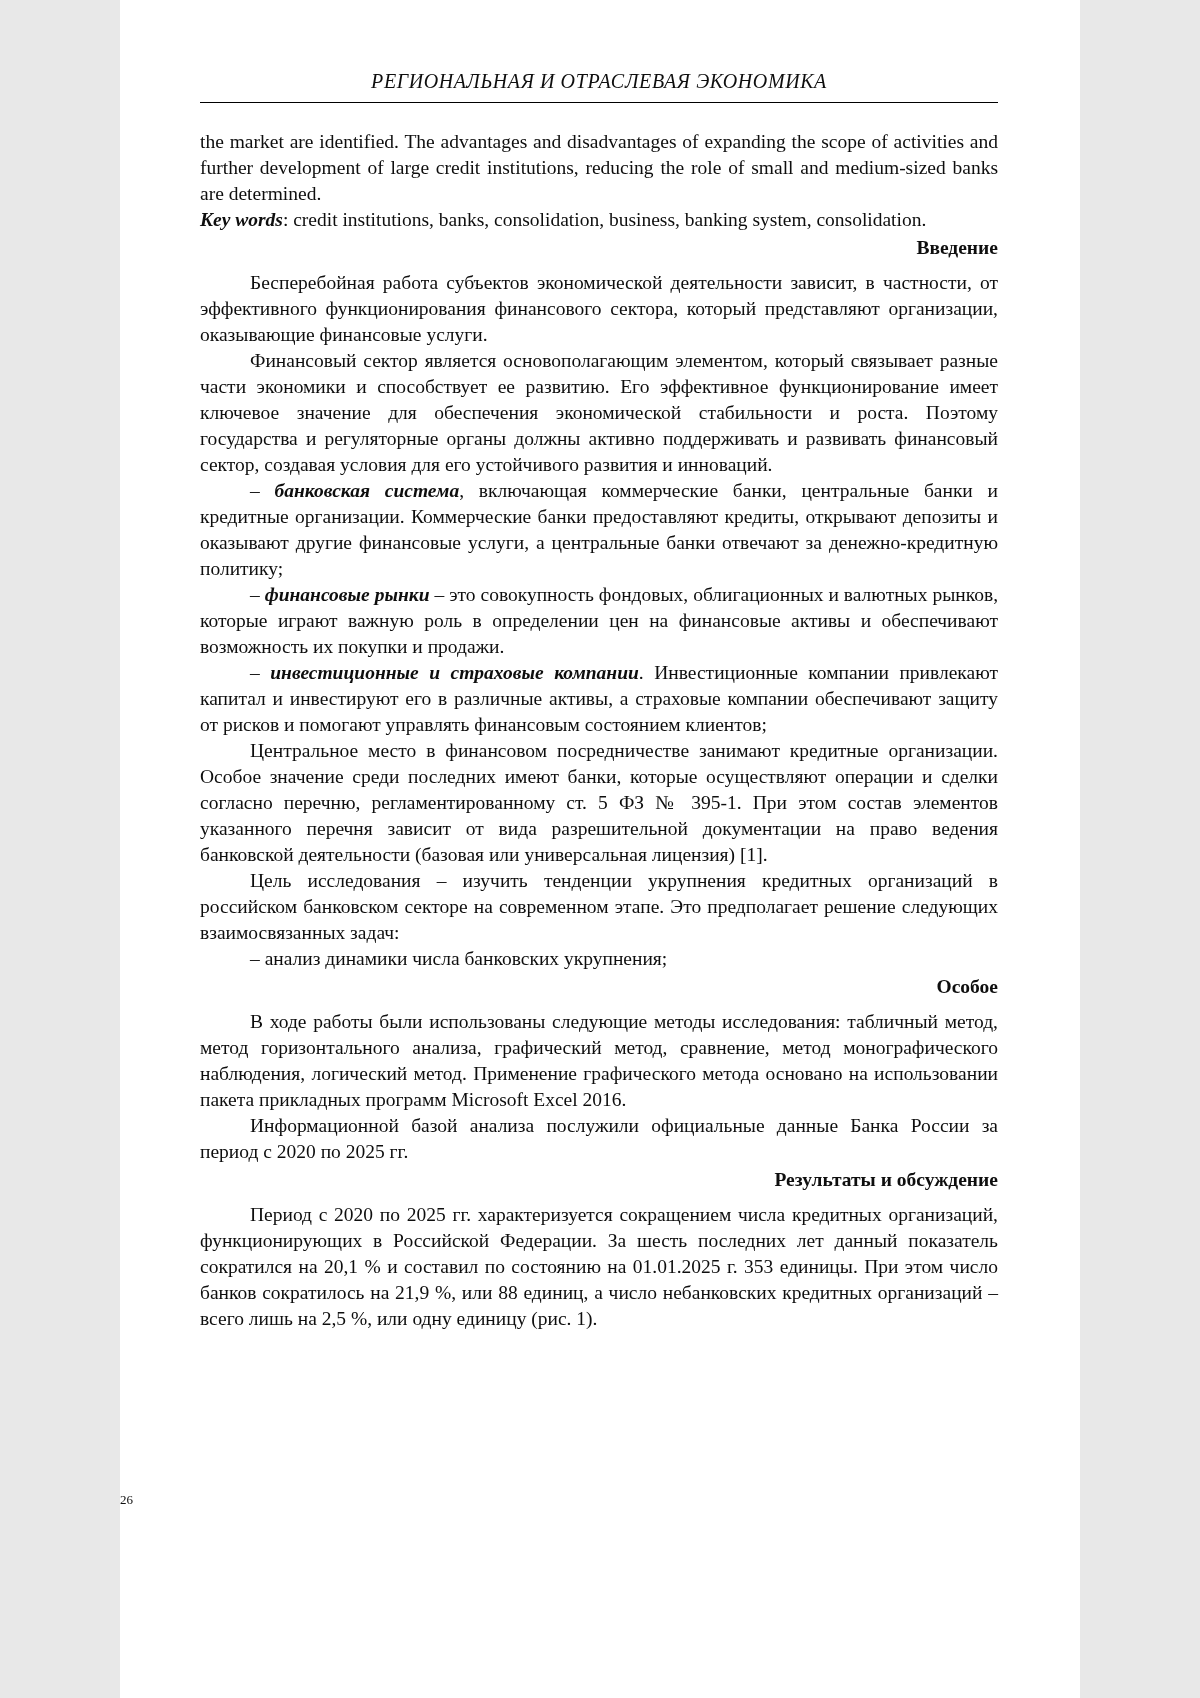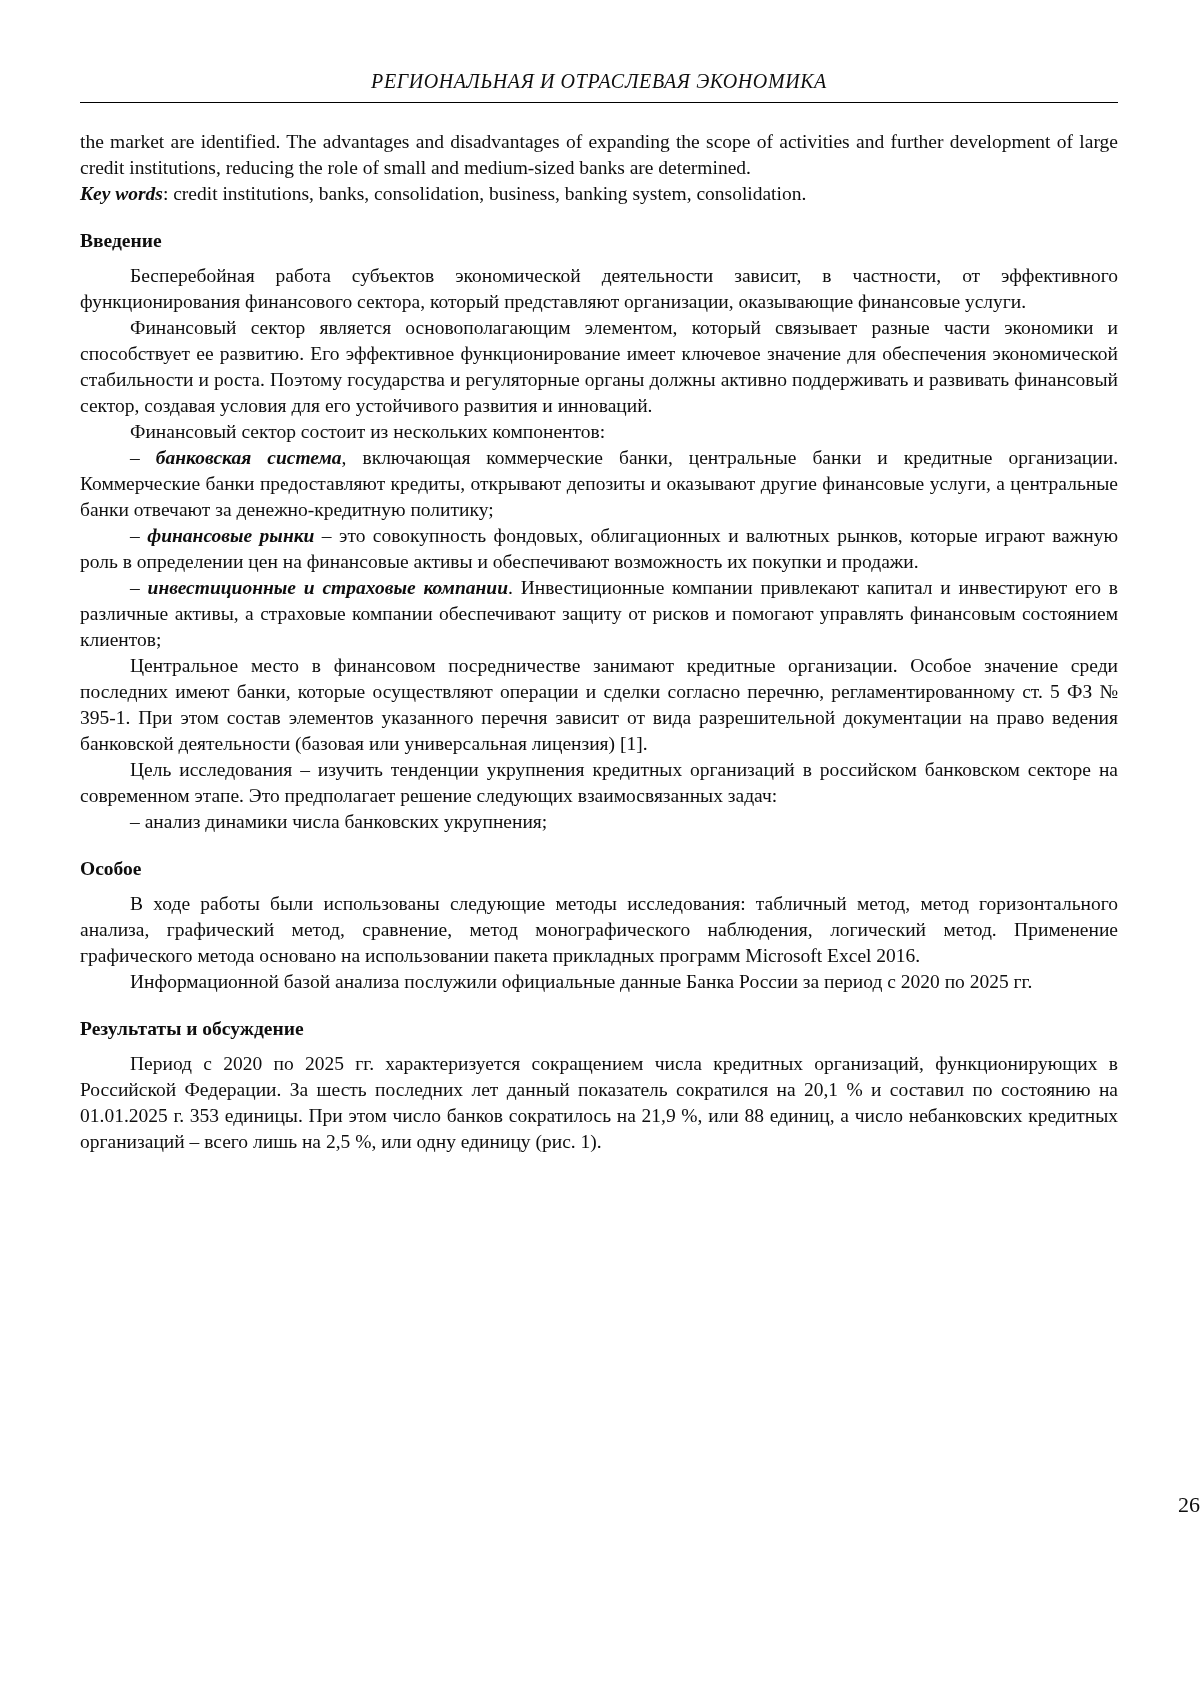--- a/index.html
+++ b/index.html
@@ -1,19 +1,19 @@
 <!DOCTYPE html>
 <html lang="ru"><head>
 <meta charset="utf-8">
 <style>
   * { margin: 0; padding: 0; box-sizing: border-box; }
   html, body { background: #e8e8e8; }
   .page {
     position: relative;
-    width: 1200px;
+    width: 960px;
     height: 1698px;
     margin: 0 auto;
     background: #ffffff;
     font-family: "Liberation Serif", "DejaVu Serif", serif;
     color: #0e0e0e;
     overflow: hidden;
   }
   .content {
     padding: 70px 82px 0 80px;
   }
@@ -32,30 +32,30 @@
     text-align: justify;
   }
   p.para { text-indent: 50px; }
   p.noindent { text-indent: 0; }
   .it { }
   .bi { font-style: italic; font-weight: bold; }
   h2.section-heading {
     font-size: 19.5px;
     line-height: 26px;
     font-weight: bold;
-    text-align: left;
-    margin: 21px 0 9px 0;
+    text-align: right;
+    margin: 2px 0 9px 0;
   }
   .page-number {
     position: absolute;
     left: 0;
     right: 0;
     top: 1492px;
-    text-align: right;
-    font-size: 22px;
+    text-align: left;
+    font-size: 13px;
     color: #0e0e0e;
   }
 </style>
 </head>
 <body>
 
 <div class="page">
   <div class="content">
 
     <header class="running-header">РЕГИОНАЛЬНАЯ И ОТРАСЛЕВАЯ ЭКОНОМИКА</header>
@@ -65,21 +65,20 @@
       <p class="noindent it">the market are identified. The advantages and disadvantages of expanding the scope of activities and further development of large credit institutions, reducing the role of small and medium-sized banks are determined.</p>
 
       <p class="noindent"><span class="bi">Key words</span><span class="it">: credit institutions, banks, consolidation, business, banking system, consolidation.</span></p>
 
       <h2 class="section-heading">Введение</h2>
 
       <p class="para">Бесперебойная работа субъектов экономической деятельности зависит, в частности, от эффективного функционирования финансового сектора, который представляют организации, оказывающие финансовые услуги.</p>
 
       <p class="para">Финансовый сектор является основополагающим элементом, который связывает разные части экономики и способствует ее развитию. Его эффективное функционирование имеет ключевое значение для обеспечения экономической стабильности и роста. Поэтому государства и регуляторные органы должны активно поддерживать и развивать финансовый сектор, создавая условия для его устойчивого развития и инноваций.</p>
 
-      <p class="para">Финансовый сектор состоит из нескольких компонентов:</p>
 
       <p class="para"><span>– </span><span class="bi">банковская система</span><span>, включающая коммерческие банки, центральные банки и кредитные организации. Коммерческие банки предоставляют кредиты, открывают депозиты и оказывают другие финансовые услуги, а центральные банки отвечают за денежно-кредитную политику;</span></p>
 
       <p class="para"><span>– </span><span class="bi">финансовые рынки</span><span> – это совокупность фондовых, облигационных и валютных рынков, которые играют важную роль в определении цен на финансовые активы и обеспечивают возможность их покупки и продажи.</span></p>
 
       <p class="para"><span>– </span><span class="bi">инвестиционные и страховые компании</span><span>. Инвестиционные компании привлекают капитал и инвестируют его в различные активы, а страховые компании обеспечивают защиту от рисков и помогают управлять финансовым состоянием клиентов;</span></p>
 
       <p class="para">Центральное место в финансовом посредничестве занимают кредитные организации. Особое значение среди последних имеют банки, которые осуществляют операции и сделки согласно перечню, регламентированному ст. 5 ФЗ № 395-1. При этом состав элементов указанного перечня зависит от вида разрешительной документации на право ведения банковской деятельности (базовая или универсальная лицензия) [1].</p>
 
       <p class="para">Цель исследования – изучить тенденции укрупнения кредитных организаций в российском банковском секторе на современном этапе. Это предполагает решение следующих взаимосвязанных задач:</p>

